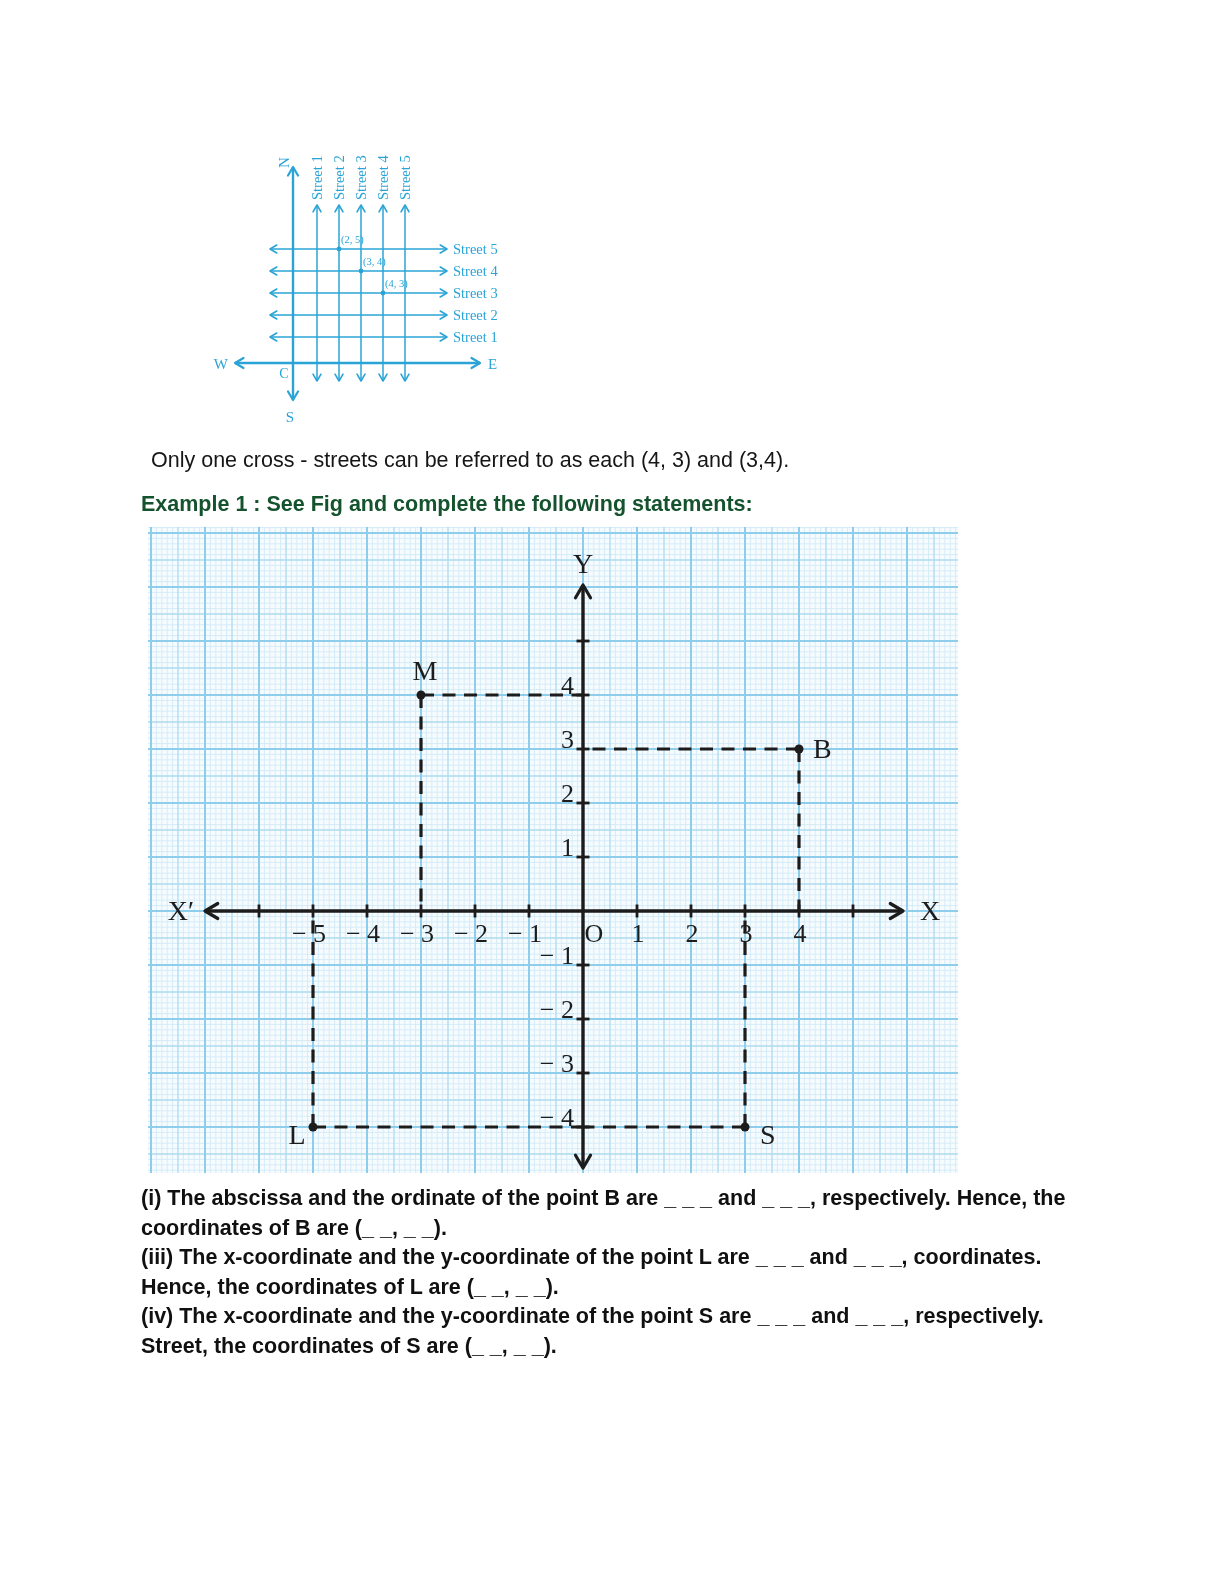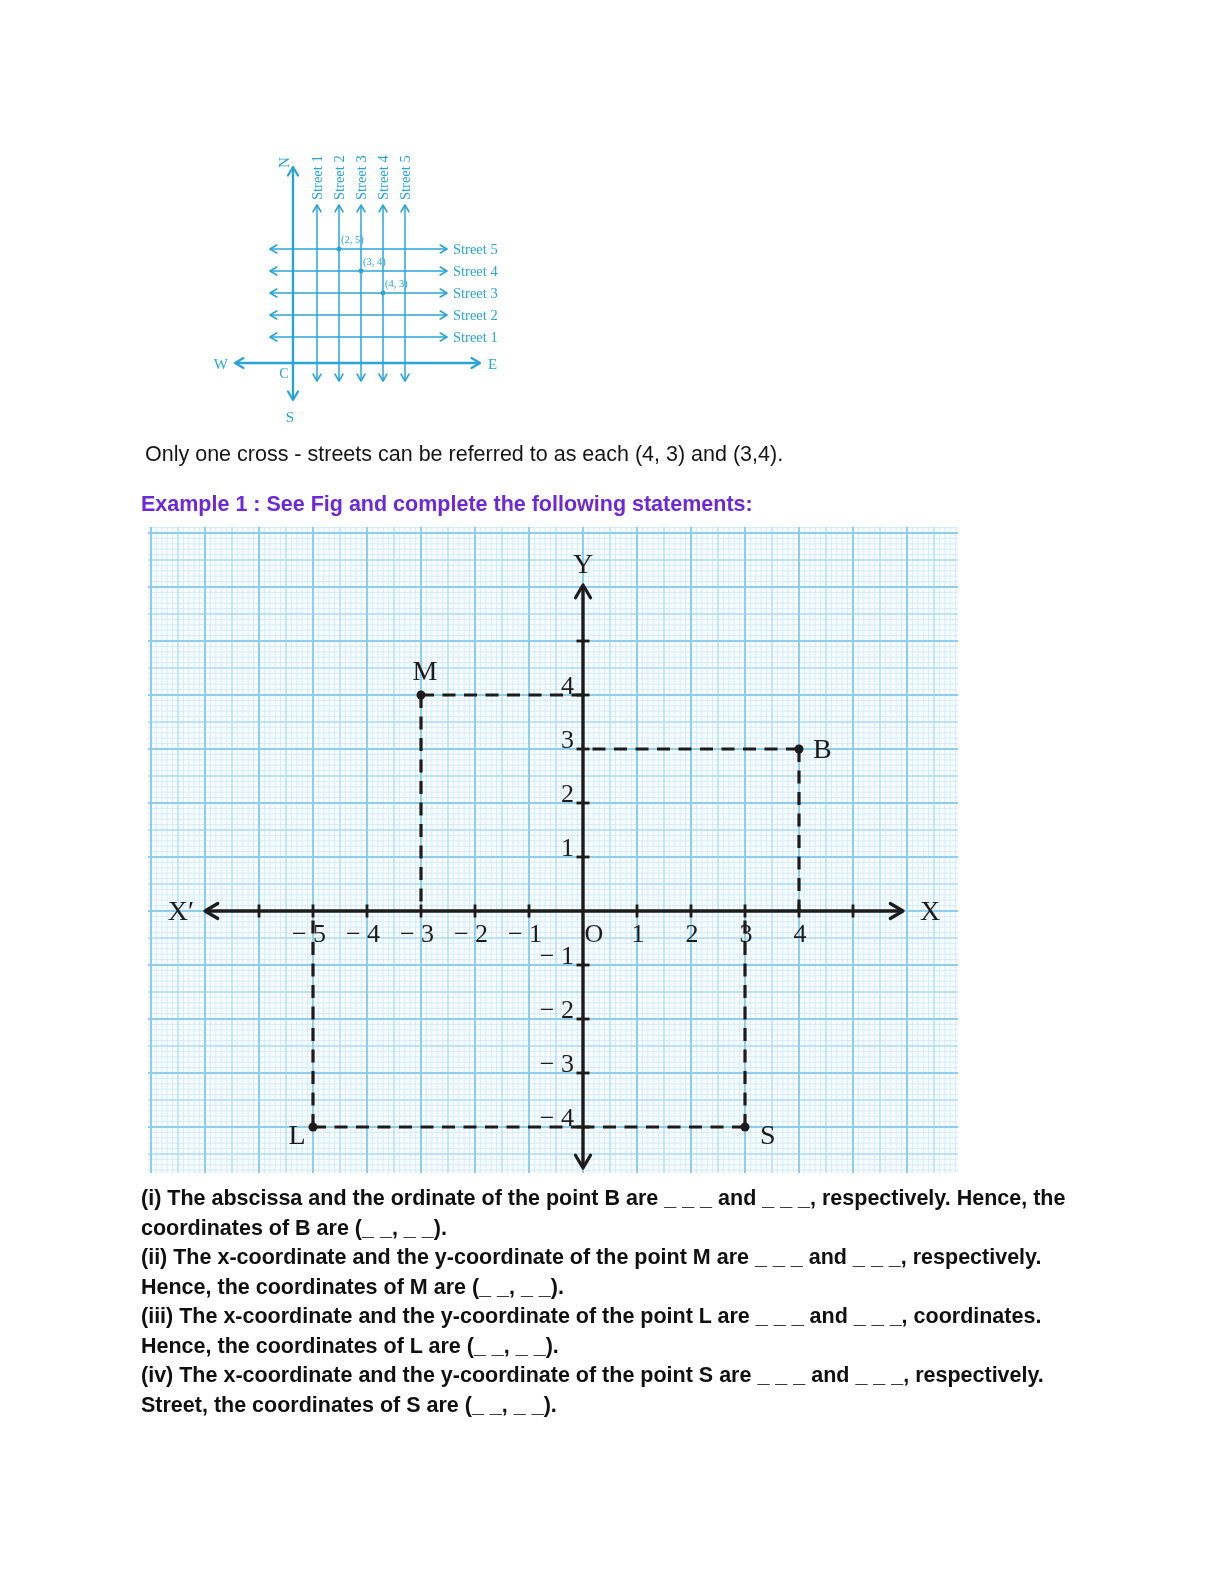--- a/index.html
+++ b/index.html
@@ -2,25 +2,25 @@
 <html><head>
 <meta charset="utf-8">
 <style>
   html,body{margin:0;padding:0;}
   body{
     width:1224px;height:1584px;position:relative;background:#ffffff;
     font-family:"Liberation Sans",sans-serif;color:#111;overflow:hidden;
   }
   .caption{
     position:absolute;left:141px;top:438px;width:980px;
-    font-size:21.5px;font-weight:400;margin:4px;color:#161616;
+    font-size:21.5px;font-weight:400;margin:10px;color:#161616;
   }
   .heading{
     position:absolute;left:141px;top:492px;width:980px;
-    font-size:21.5px;font-weight:700;margin:0;color:#6d28d9;
+    font-size:21.5px;font-weight:700;margin:0;color:#14532d;
   }
   #street-svg{position:absolute;left:200px;top:140px;overflow:visible;}
   #graph-svg{position:absolute;left:148px;top:527px;}
   .statements{
     position:absolute;left:141px;top:1184px;width:975px;
     font-size:21.5px;font-weight:700;line-height:29.5px;color:#101010;
   }
   .statements p{margin:0;}
   svg text{font-family:"Liberation Serif",serif;}
 </style>
@@ -163,17 +163,16 @@
       <text x="149" y="617" fill="#1c1c1c" font-size="28" text-anchor="middle">L</text>
       <circle cx="597" cy="600" r="4.5" fill="#1c1c1c"></circle>
       <text x="612" y="617" fill="#1c1c1c" font-size="28" text-anchor="start">S</text>
       <text x="435" y="46" fill="#1c1c1c" font-size="28" text-anchor="middle">Y</text>
       <text x="772" y="393" fill="#1c1c1c" font-size="28">X</text>
       <text x="33" y="393" fill="#1c1c1c" font-size="28" text-anchor="middle">X′</text>
     </svg>
 
   <section class="statements">
     <p>(i) The abscissa and the ordinate of the point B are _ _ _ and _ _ _, respectively. Hence, the coordinates of B are (_ _, _ _).</p>
-    <p>(ii) The x-coordinate and the y-coordinate of the point M are _ _ _ and _ _ _, respectively. Hence, the coordinates of M are (_ _, _ _).</p>
     <p>(iii) The x-coordinate and the y-coordinate of the point L are _ _ _ and _ _ _, coordinates. Hence, the coordinates of L are (_ _, _ _).</p>
     <p>(iv) The x-coordinate and the y-coordinate of the point S are _ _ _ and _ _ _, respectively. Street, the coordinates of S are (_ _, _ _).</p>
   </section>
 </main>
 
 </body></html>

